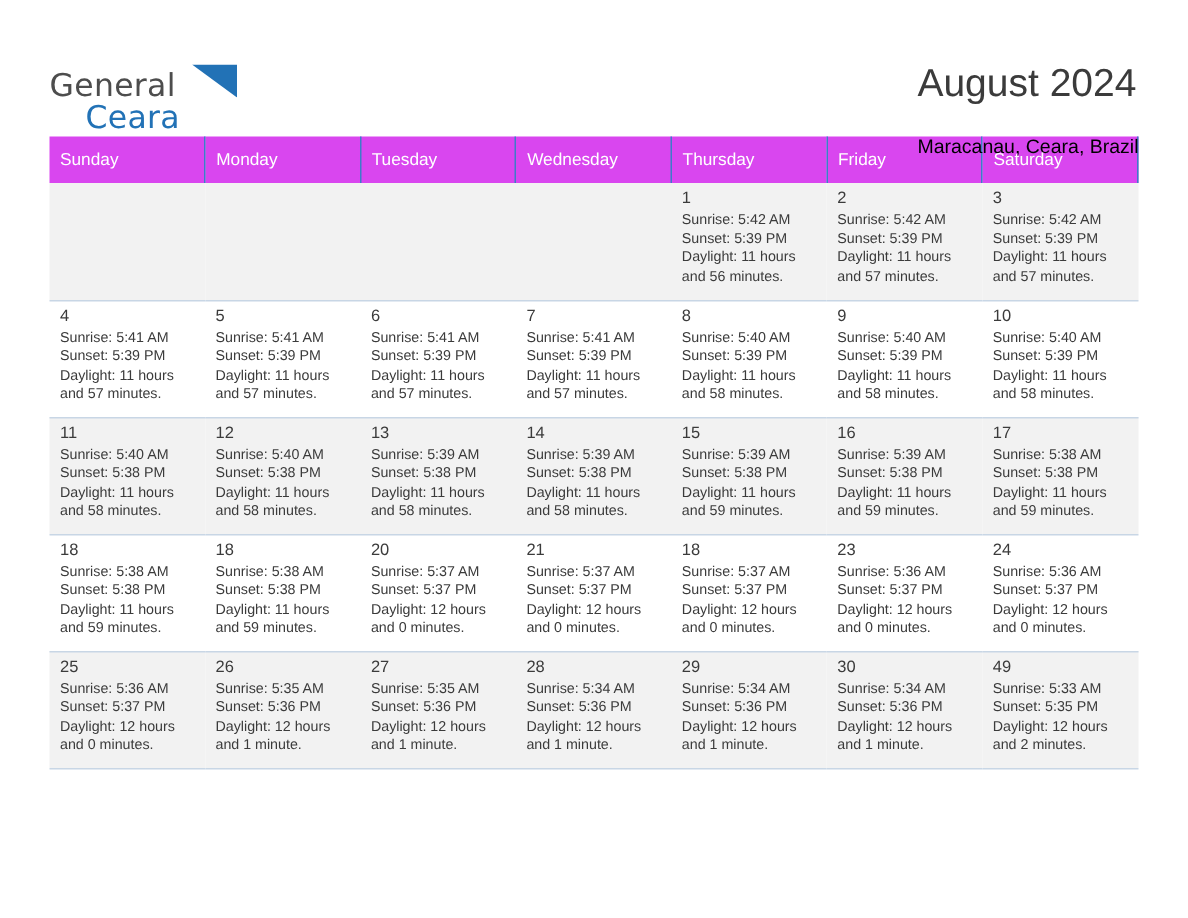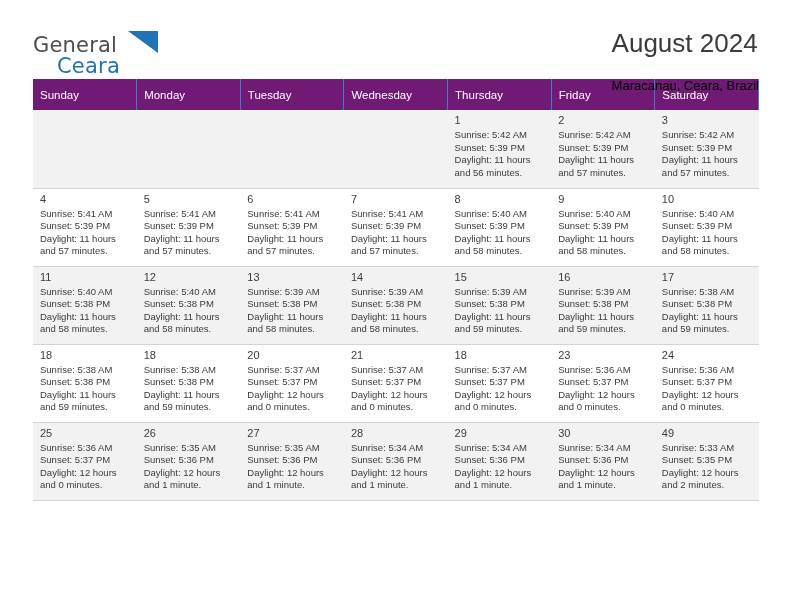--- a/index.html
+++ b/index.html
@@ -12,21 +12,21 @@
     background: #ffffff;
     font-family: "Liberation Sans", sans-serif;
     color: #333333;
     overflow: hidden;
   }
   .page {
     position: relative;
     width: 792px;
     height: 612px;
     box-sizing: border-box;
-    padding: 0 33px;
+    padding: 12px 33px;
   }
 
   
   .header {
     display: flex;
     justify-content: space-between;
     align-items: flex-start;
     padding-top: 28px;
     height: 70px;
     box-sizing: border-box;
@@ -76,21 +76,21 @@
   }
 
   
   .calendar {
     margin-top: 9px;
     width: 726px;
     border-collapse: collapse;
     table-layout: fixed;
   }
   .calendar th {
-    background: #701a75;
+    background: #d946ef;
     color: #ffffff;
     font-size: 11.5px;
     font-weight: normal;
     text-align: left;
     padding: 6px 0 6px 7px;
     height: 19px;
     border-right: 1px solid #3d7cc9;
     margin-top: 12px;
   }
   .calendar td {

